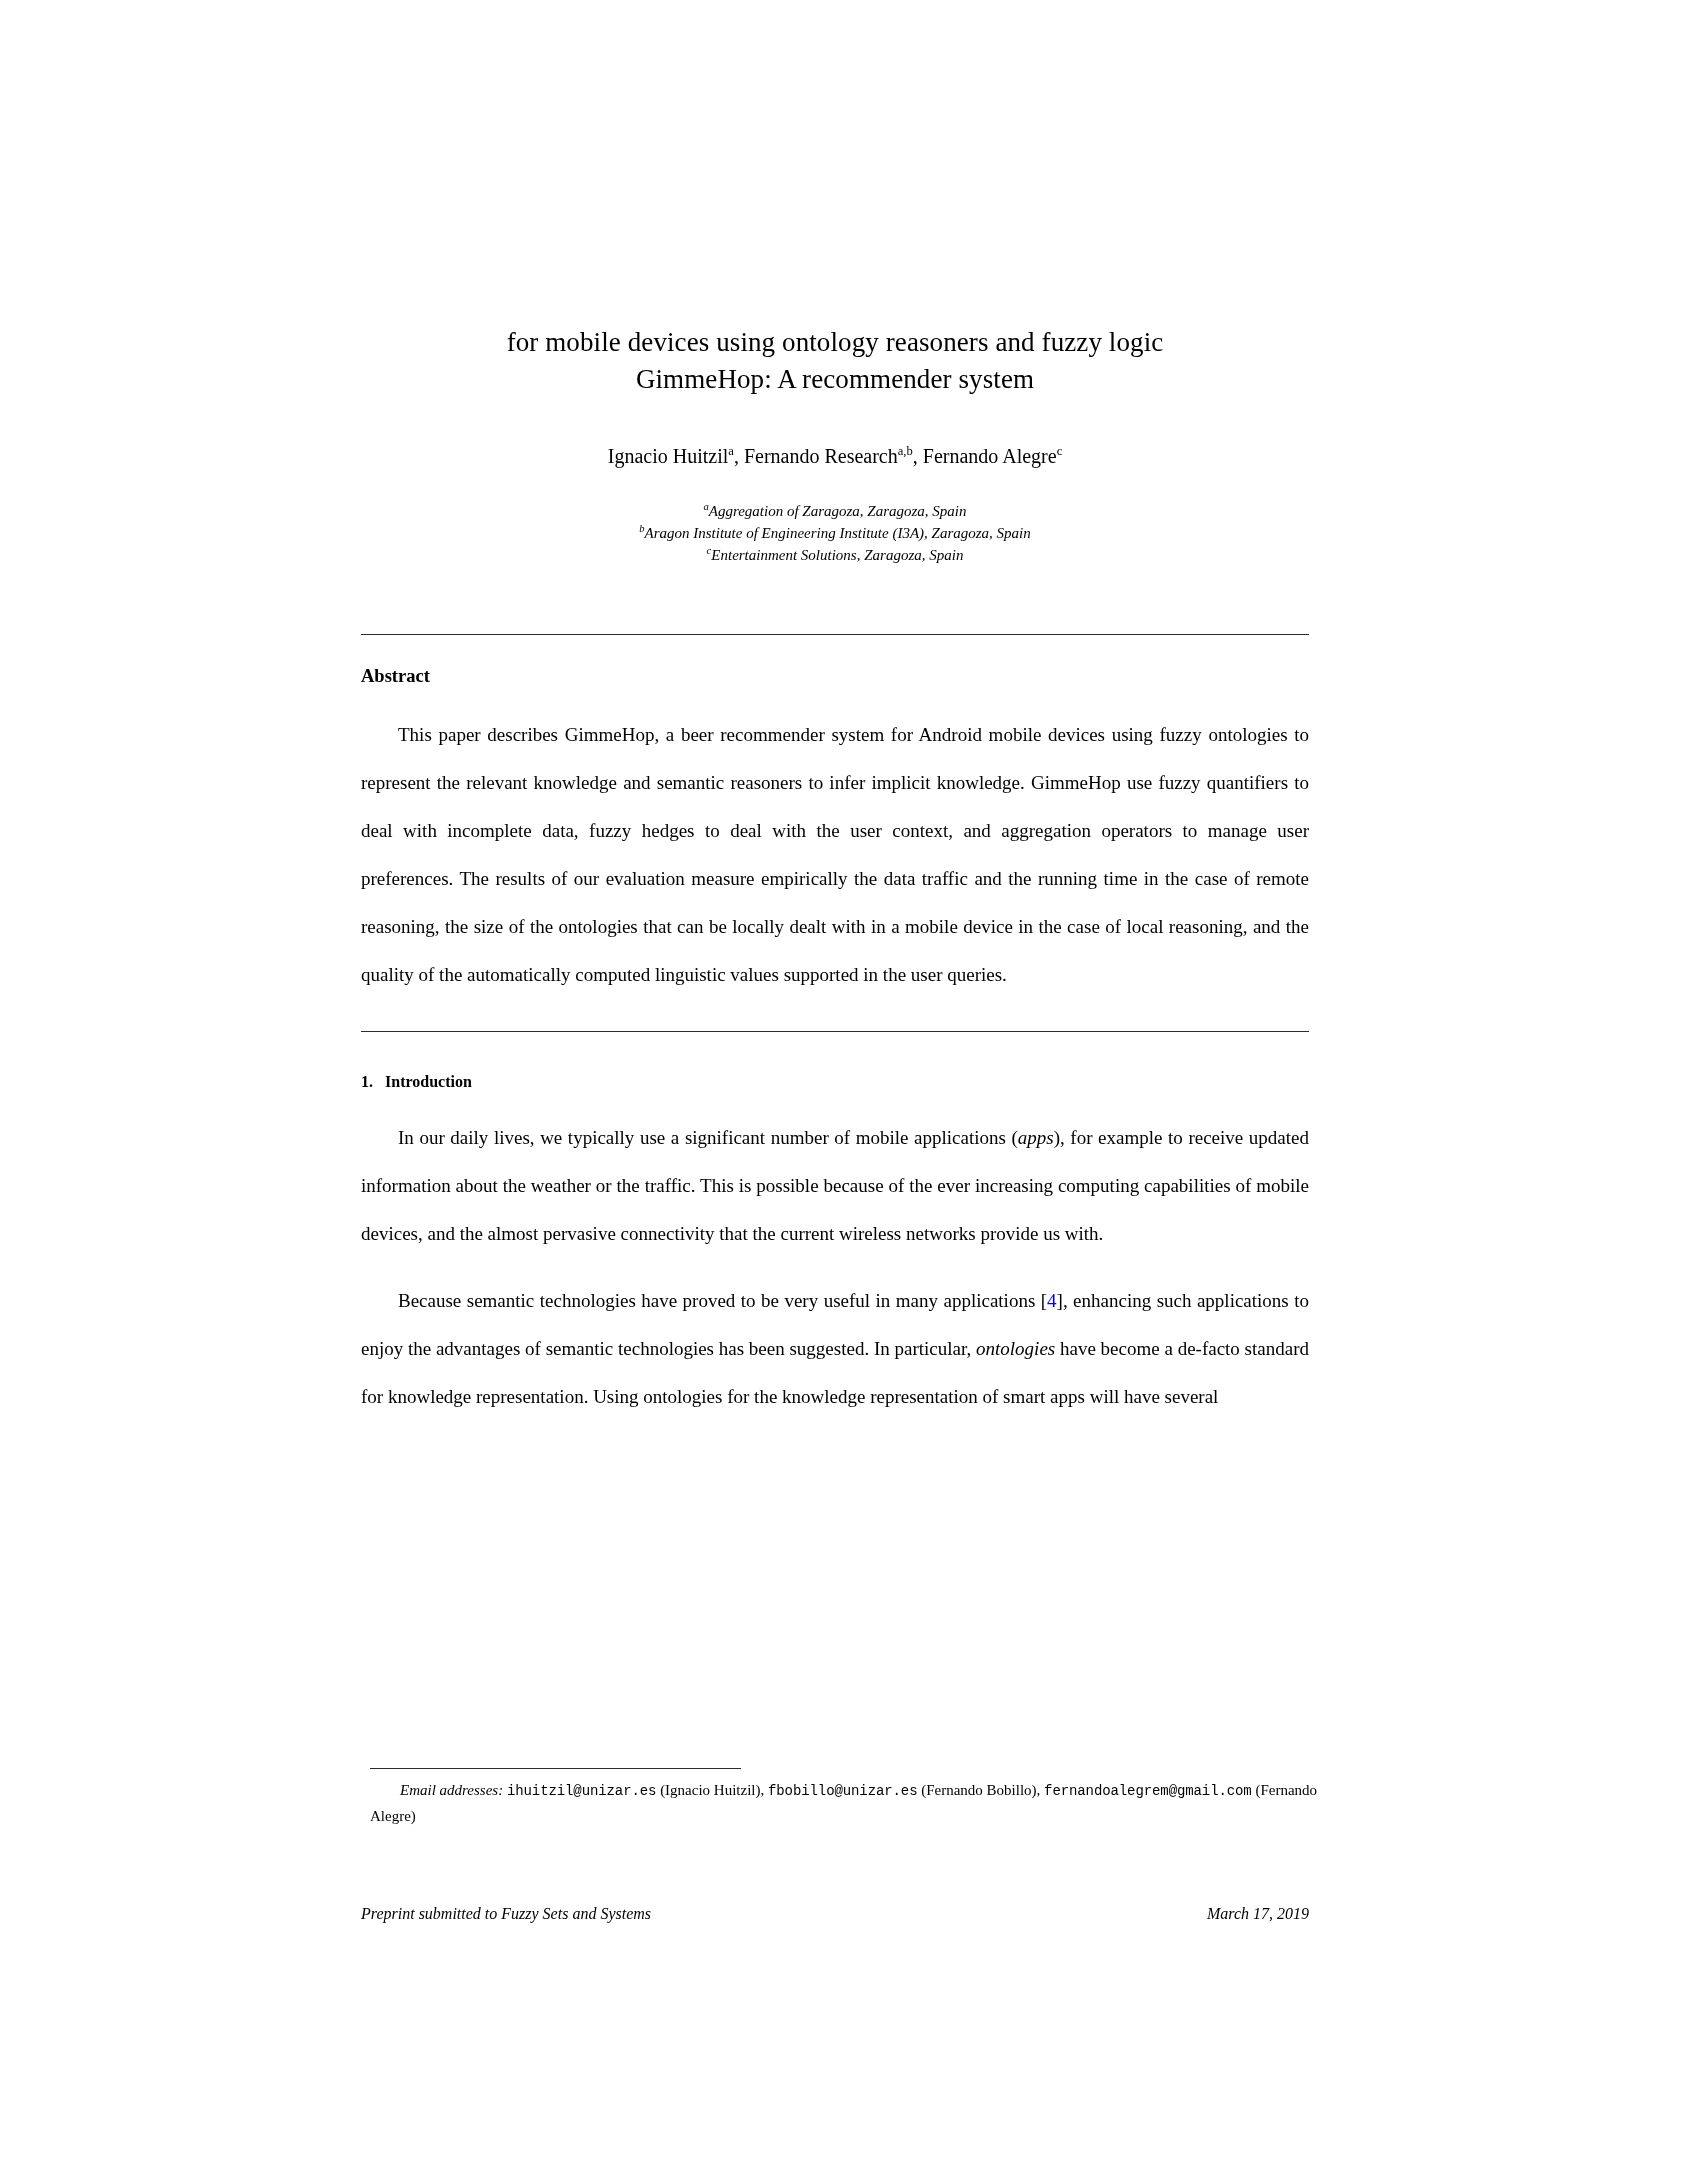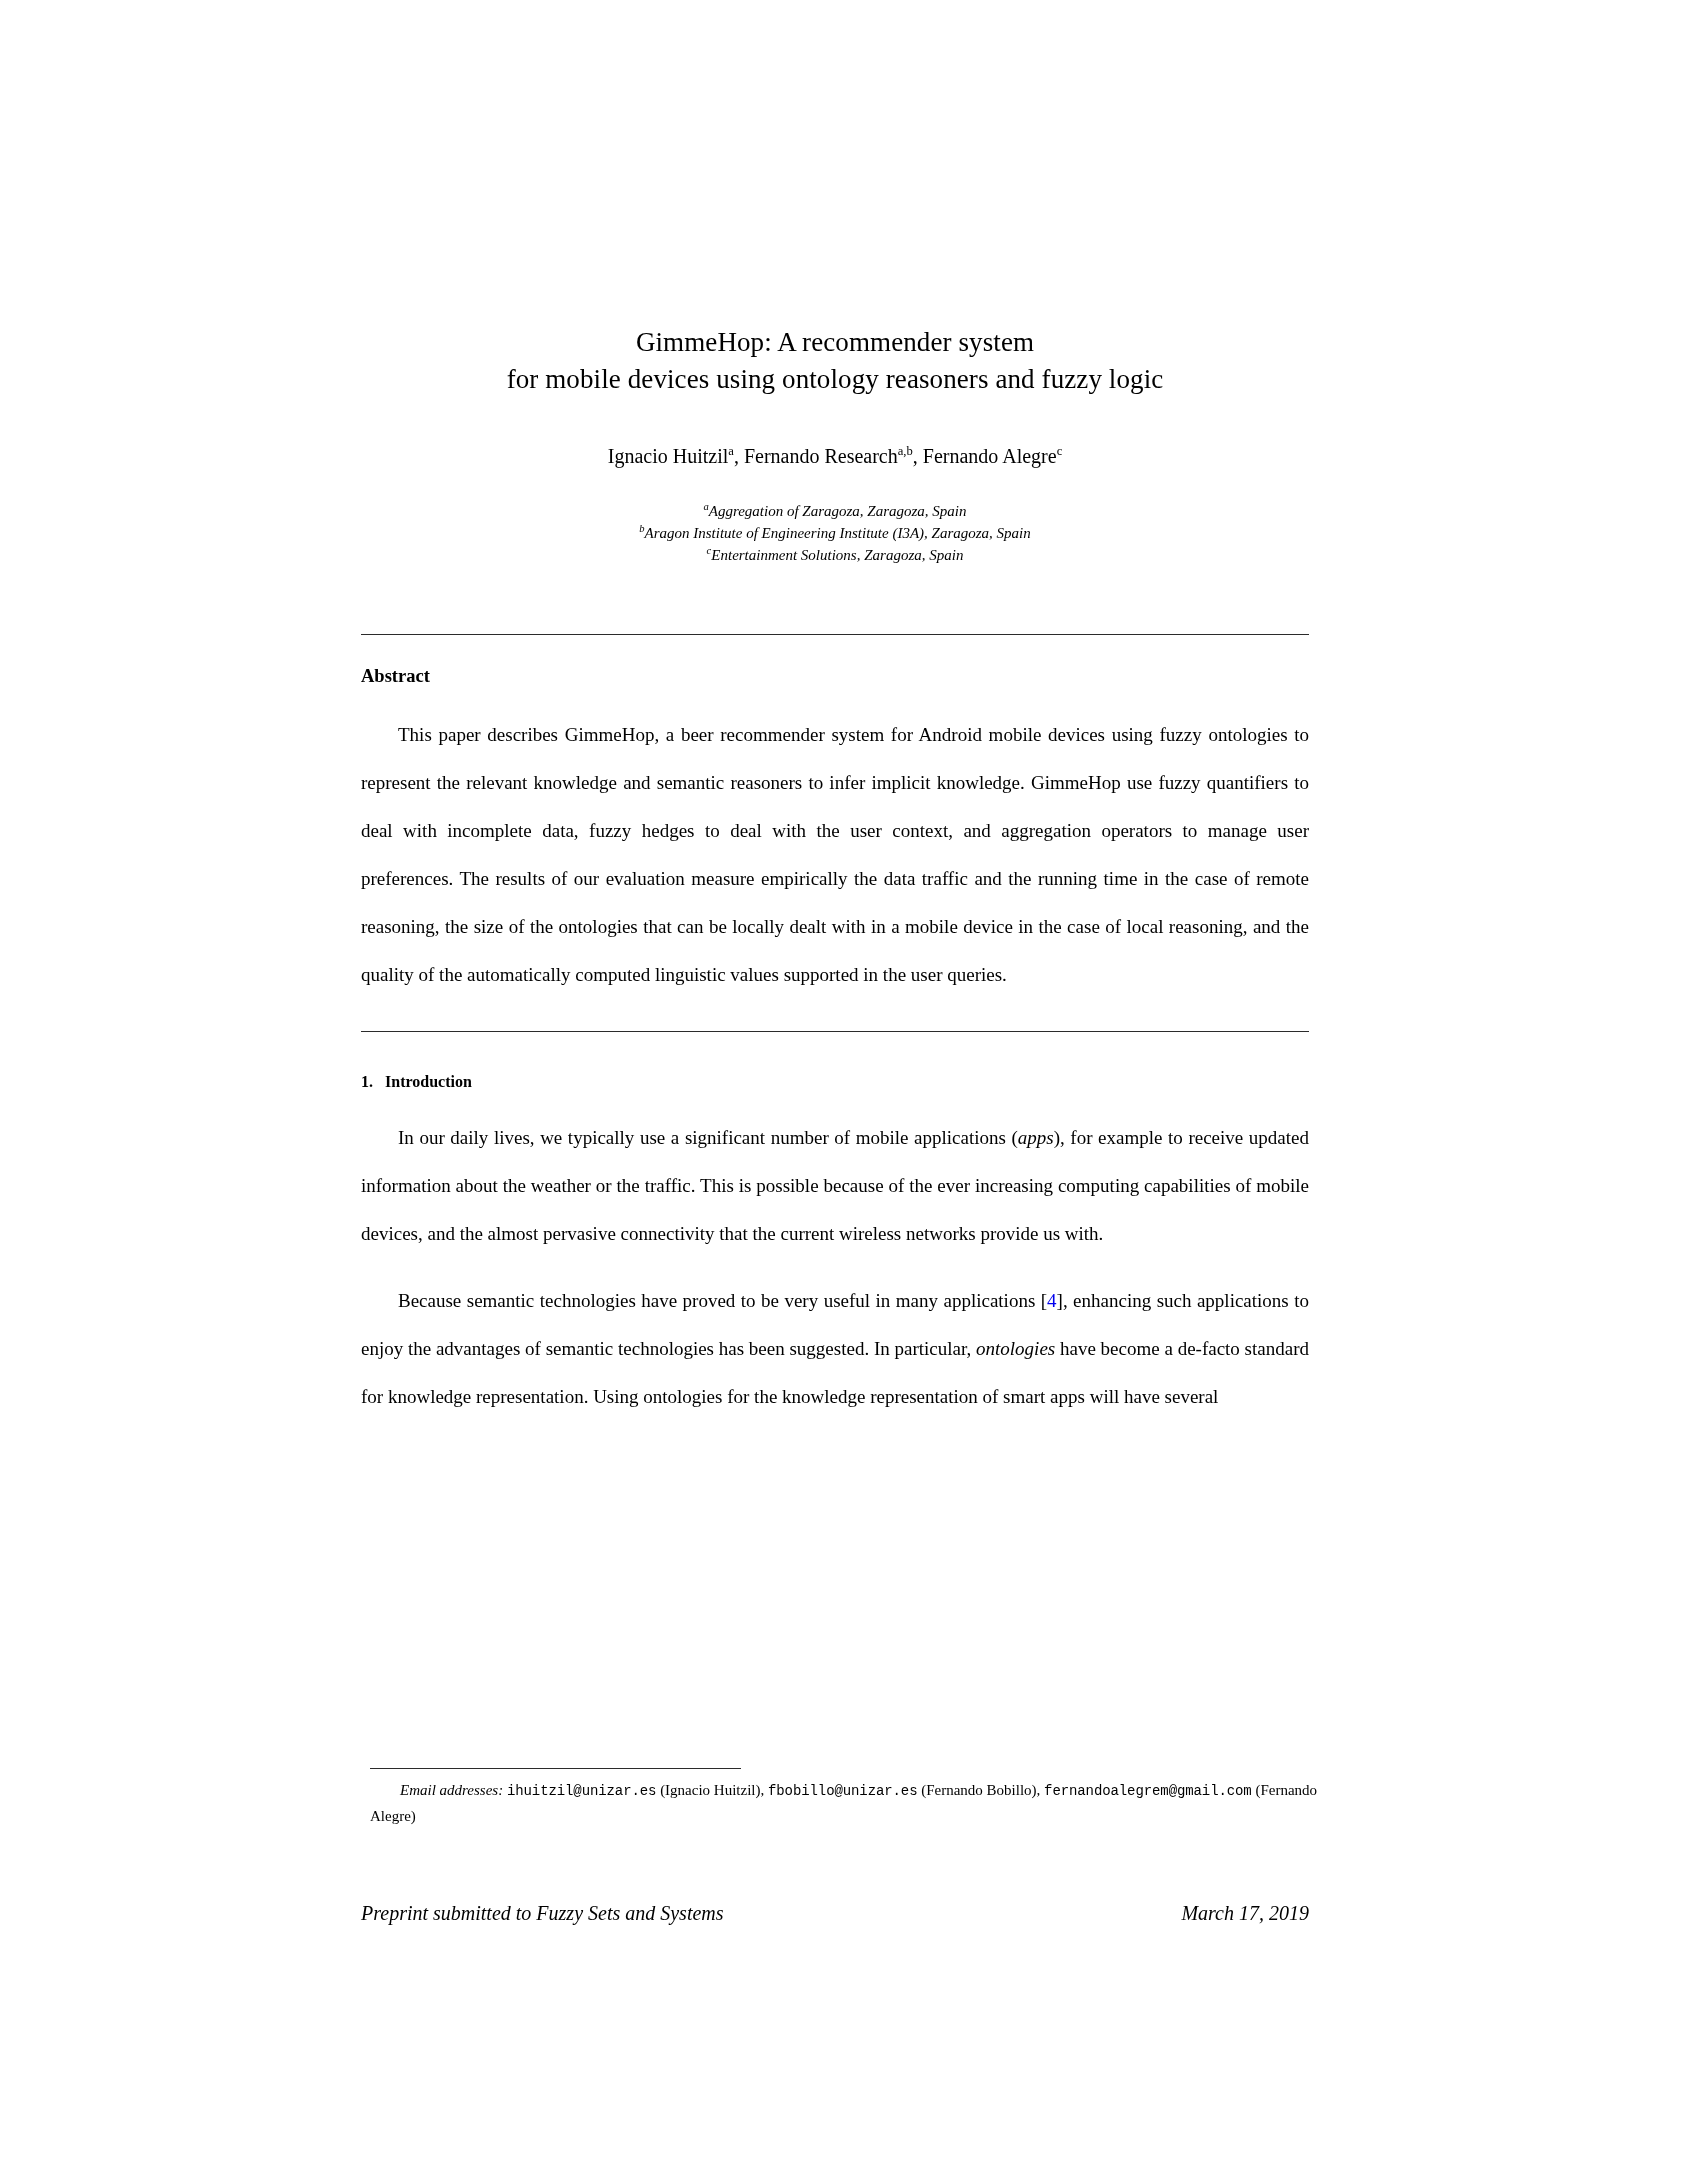--- a/index.html
+++ b/index.html
@@ -164,34 +164,34 @@
   
   .page-footer {
     position: absolute;
     left: 361px;
     top: 1903px;
     width: 948px;
     display: flex;
     justify-content: space-between;
     align-items: baseline;
     font-style: italic;
-    font-size: 20px;
+    font-size: 16px;
     line-height: 21px;
   }
 </style>
 </head>
 <body>
 
 <div class="page">
 
   <div class="col">
 
     <div class="title-block">
+      <div class="title-line">for mobile devices using ontology reasoners and fuzzy logic</div>
       <div class="title-line">GimmeHop: A recommender system</div>
-      <div class="title-line">for mobile devices using ontology reasoners and fuzzy logic</div>
     </div>
 
     <div class="authors">
       <span><span>Ignacio Huitzil</span><sup>a</sup></span><span>, </span><span><span>Fernando Research</span><sup>a,b</sup></span><span>, </span><span><span>Fernando Alegre</span><sup>c</sup></span>
     </div>
 
     <div class="affils">
       <div class="aff"><sup>a</sup><span>Aggregation of Zaragoza, Zaragoza, Spain</span></div>
       <div class="aff"><sup>b</sup><span>Aragon Institute of Engineering Institute (I3A), Zaragoza, Spain</span></div>
       <div class="aff"><sup>c</sup><span>Entertainment Solutions, Zaragoza, Spain</span></div>

